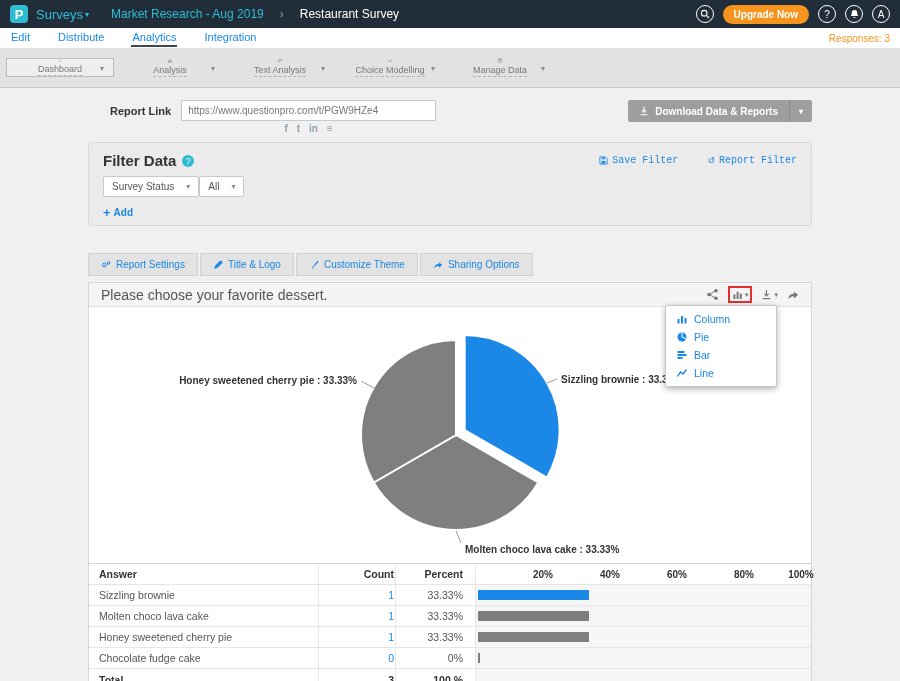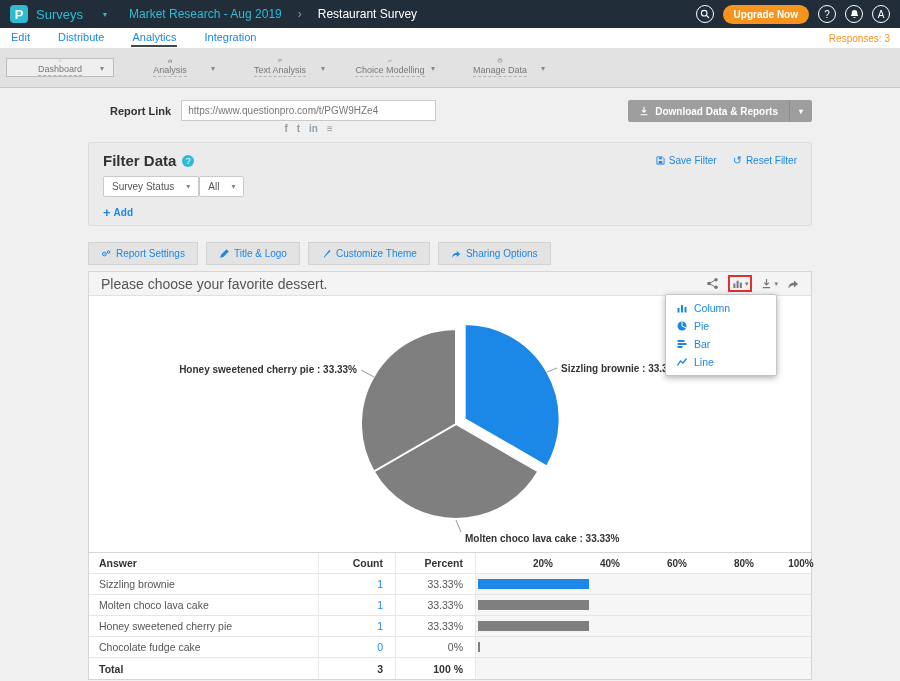--- a/index.html
+++ b/index.html
@@ -4,21 +4,21 @@
 <style>
   * { margin:0; padding:0; box-sizing:border-box; }
   html,body { width:900px; height:681px; }
   body { background:#f0f0f0; font-family:"Liberation Sans",sans-serif; overflow:hidden; }
   a { text-decoration:none; }
 
   
   .topbar { height:28px; background:#222d3a; display:flex; align-items:center; justify-content:space-between; padding:0 10px; }
   .tb-left { display:flex; align-items:center; gap:8px; }
   .logo { width:18px; height:18px; background:#2fbcd3; color:#fff; border-radius:4px; font-weight:bold; font-size:13px; display:flex; align-items:center; justify-content:center; cursor:pointer; }
-  .product { color:#2fbcd3; font-size:13px; display:flex; align-items:center; gap:20px; cursor:pointer; }
+  .product { color:#2fbcd3; font-size:13px; display:flex; align-items:center; gap:2px; cursor:pointer; }
   .caret { font-size:8px; }
   .crumbs { margin-left:14px; font-size:12px; display:flex; gap:16px; align-items:center; }
   .crumb-parent { color:#2fbcd3; cursor:pointer; }
   .crumb-sep { color:#8a97a5; }
   .crumb-current { color:#fff; }
   .tb-right { display:flex; align-items:center; gap:9px; }
   .tb-circle { width:18px; height:18px; border:1px solid #fff; border-radius:50%; color:#fff; font-size:10px; display:flex; align-items:center; justify-content:center; cursor:pointer; }
   .upgrade { background:#f7941d; color:#fff; border:none; border-radius:10px; font-size:10px; font-weight:bold; padding:4px 11px; cursor:pointer; font-family:inherit; }
 
   
@@ -45,30 +45,30 @@
   .soc { color:#90a0ad; font-size:10px; font-weight:bold; cursor:pointer; line-height:1; }
   .dl-btn { margin-left:auto; background:#9e9e9e; color:#fff; height:22px; display:flex; align-items:center; font-size:10px; font-weight:bold; border-radius:2px; cursor:pointer; }
   .dl-main { display:flex; gap:6px; padding:0 11px; align-items:center; }
   .dl-sep { width:1px; height:22px; background:#8b8b8b; }
   .dl-caret { padding:0 9px; font-size:8px; }
 
   .filter-panel { margin-top:8px; background:#ebebeb; border:1px solid #dcdcdc; border-radius:3px; padding:9px 14px 10px; height:84px; }
   .fp-head { display:flex; align-items:center; }
   .fp-title { font-size:15px; color:#333; font-weight:bold; }
   .fp-help { width:12px; height:12px; background:#2fbcd3; color:#fff; border-radius:50%; font-size:9px; display:flex; align-items:center; justify-content:center; margin-left:6px; cursor:pointer; }
-  .fp-links { margin-left:auto; display:flex; gap:16px; }
+  .fp-links { margin-left:auto; display:flex; gap:30px;font-family:Liberation Mono, monospace; }
   .fp-link { color:#1b87e6; font-size:10px; display:flex; align-items:center; gap:4px; cursor:pointer; }
   .reset-ic { font-size:11px; line-height:1; }
   .fp-controls { display:flex; gap:0; margin-top:7px; }
   .select { background:#fff; border:1px solid #c9c9c9; border-radius:2px; height:21px; font-size:10px; color:#555; display:flex; align-items:center; gap:12px; padding:0 8px; cursor:pointer; }
   .sel-caret { font-size:8px; color:#888; }
   .fp-add { color:#1b87e6; font-size:10px; font-weight:bold; display:inline-flex; align-items:center; gap:3px; margin-top:9px; cursor:pointer; }
   .plus { font-size:13px; font-weight:bold; line-height:1; }
 
-  .section-tabs { display:flex; gap:8px; margin-top:16px; }
+  .section-tabs { display:flex; gap:2px; margin-top:27px; }
   .stab { background:#e3e3e3; border:1px solid #d2d2d2; color:#1b87e6; font-size:10px; padding:5px 12px; display:flex; align-items:center; gap:5px; cursor:pointer; }
 
   
   .card { margin-top:6px; background:#fff; border:1px solid #d5d5d5; }
   .card-head { height:24px; background:#f4f4f4; border-bottom:1px solid #e0e0e0; display:flex; align-items:center; padding:0 12px; }
   .q-title { font-size:14px; font-weight:normal; color:#555; }
   .head-icons { margin-left:auto; display:flex; align-items:center; gap:9px; }
   .chart-type-btn { display:flex; align-items:center; gap:2px; border:2px solid #e0302e; padding:1px 2px; cursor:pointer; }
   .dl-mini { display:flex; align-items:center; gap:2px; cursor:pointer; }
   .mini-caret { font-size:7px; color:#777; }
@@ -79,21 +79,21 @@
   .menu-item { display:flex; align-items:center; gap:7px; padding:3px 11px; font-size:10.5px; color:#1b87e6; cursor:pointer; }
   .leader { stroke:#999; stroke-width:1; fill:none; }
   .pt-label { font-size:10px; font-weight:bold; fill:#333; font-family:"Liberation Sans",sans-serif; }
 
   
   .rtable { font-size:10.5px; color:#555; border-top:1px solid #d5d5d5; }
   .trow { display:flex; height:21px; align-items:stretch; border-bottom:1px solid #e6e6e6; }
   .trow.total { border-bottom:none; }
   .cell { display:flex; align-items:center; border-right:1px solid #e9e9e9; }
   .c-answer { width:230px; padding-left:10px; }
-  .c-count { width:77px; justify-content:flex-end; padding-right:12px; color:#1b87e6; }
+  .c-count { width:77px; justify-content:flex-end; padding-right:1px; color:#1b87e6; }
   .c-percent { width:80px; justify-content:flex-end; padding-right:12px; }
   .c-bar { flex:1; position:relative; background:#f6f6f6; border-right:none; display:flex; align-items:center; padding-left:2px; }
   .thead .cell { color:#333; font-weight:bold; }
   .thead .c-count { color:#333; }
   .thead .c-bar { background:#fff; }
   .scale-label { position:absolute; top:50%; transform:translate(-50%,-50%); font-size:10px; font-weight:bold; color:#333; }
   .bar { height:10px; }
   .total .cell { font-weight:bold; color:#333; }
   .total .c-count { color:#333; }
 </style>
@@ -225,21 +225,21 @@
         <a class="fp-link">
           <svg width="9" height="9" viewBox="0 0 10 10">
               <path d="M1 1h6l2 2v6H1z" fill="none" stroke="#1b87e6"></path>
               <rect x="3" y="5.5" width="4" height="3" fill="#1b87e6"></rect>
               <rect x="3.5" y="1.5" width="3" height="2.2" fill="#1b87e6"></rect>
             </svg>
           <span>Save Filter</span>
         </a>
         <a class="fp-link">
           <span class="reset-ic">↺</span>
-          <span>Reset Filter</span>
+          <span>Report Filter</span>
         </a>
       </div>
     </div>
     <div class="fp-controls">
       <div class="select">
         <span>Survey Status</span>
         <span class="sel-caret">▾</span>
       </div>
       <div class="select">
         <span>All</span>

